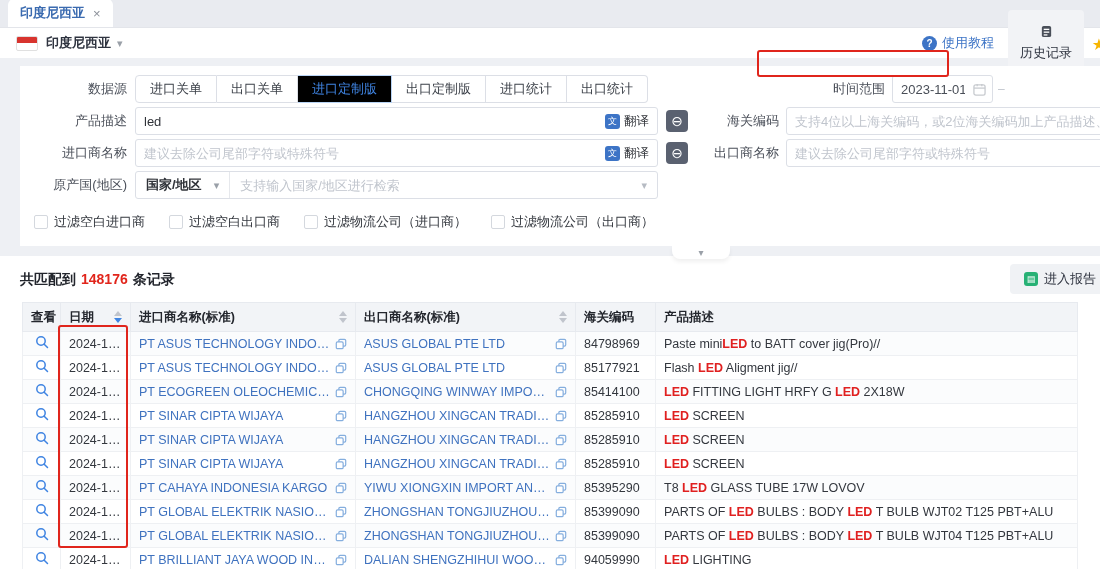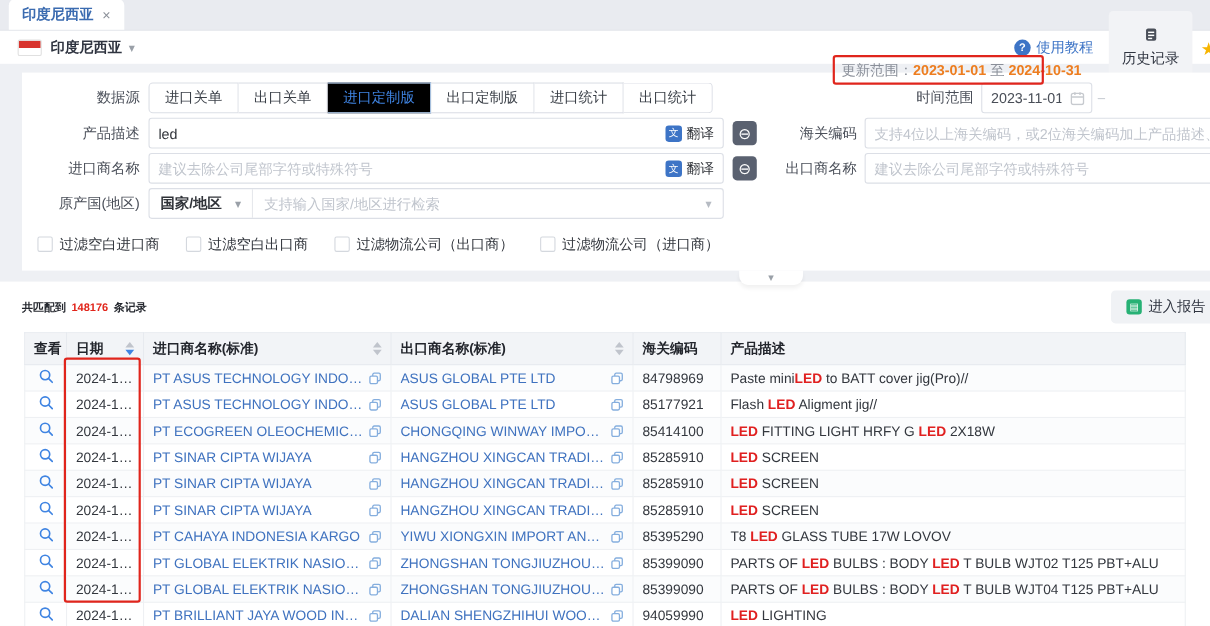--- a/index.html
+++ b/index.html
@@ -69,21 +69,21 @@
   .cb-item { display:flex; align-items:center; gap:6px; font-size:13px; color:#33373e; cursor:pointer; }
   .cb-box { width:14px; height:14px; border:1px solid #d4d8de; border-radius:2px; background:#fff; flex:none; }
 
   .collapse-tab { position:absolute; bottom:-13px; left:652px; width:58px; height:13px; background:#fff;
                   border-radius:0 0 8px 8px; box-shadow:0 3px 4px rgba(0,0,0,.06); display:flex;
                   align-items:center; justify-content:center; color:#9aa0a8; font-size:10px; cursor:pointer; z-index:3; }
 
   
   .results { background:#fff; margin-top:10px; height:313px; position:relative; padding-top:11px; }
   .results-head { display:flex; align-items:center; padding:0 20px; height:26px; }
-  .match-text { font-size:10px; color:#23262d; font-weight:bold; }
+  .match-text { font-size:14px; color:#23262d; font-weight:bold; }
   .match-count { color:#e1251b; margin:0 5px; }
   .report-btn { position:absolute; right:-10px; top:8px; display:flex; align-items:center; gap:6px;
                 background:#f0f2f5; border-radius:4px; padding:6px 14px; font-size:13px; color:#2f3440; cursor:pointer; }
   .report-ic { width:14px; height:14px; border-radius:3px; background:#27b175; color:#fff; font-size:9px;
                display:flex; align-items:center; justify-content:center; }
 
   table { border-collapse:collapse; table-layout:fixed; width:1056px; margin:9px 0 0 22px; font-size:12.5px; }
   thead th { background:#f2f4f7; border:1px solid #e7eaef; height:29px; text-align:left; padding:0 8px;
              color:#23262d; font-weight:bold; white-space:nowrap;margin-top:42px; }
   tbody td { border:1px solid #eef0f3; height:24px; padding:0 8px; white-space:nowrap; overflow:hidden;
@@ -137,24 +137,20 @@
             <rect x="4" y="4" width="6" height="1.4" fill="#fff"></rect>
             <rect x="4" y="7" width="6" height="1.4" fill="#fff"></rect>
             <rect x="4" y="10" width="4" height="1.4" fill="#fff"></rect>
           </svg>
         <span>历史记录</span>
       </span>
     </div>
   </div>
   <span class="star star-edge">★</span>
 
-  <div class="update-range">
-    <span>更新范围：</span><b>2023-01-01</b>
-    <span>至</span> <b>2024-10-31</b>
-  </div>
   <div class="anno anno-update"></div>
   <div class="anno anno-dates"></div>
 
   <div class="form-panel">
 
     <div class="frow">
       <span class="flabel">数据源</span>
       <div class="btn-group" id="ds-group">
           <button class="gbtn">进口关单</button>
           <button class="gbtn">出口关单</button>
@@ -225,25 +221,25 @@
         <span class="cb-item">
      <span class="cb-box"></span>
      <span>过滤空白进口商</span>
         </span>
         <span class="cb-item">
      <span class="cb-box"></span>
      <span>过滤空白出口商</span>
         </span>
         <span class="cb-item">
      <span class="cb-box"></span>
-     <span>过滤物流公司（出口商）</span>
+     <span>过滤物流公司（进口商）</span>
         </span>
         <span class="cb-item">
      <span class="cb-box"></span>
-     <span>过滤物流公司（进口商）</span>
+     <span>过滤物流公司（出口商）</span>
         </span>
       </div>
 
     <div class="collapse-tab">
       <span>▾</span>
     </div>
   </div>
 
   <div class="results">
     <div class="results-head">

